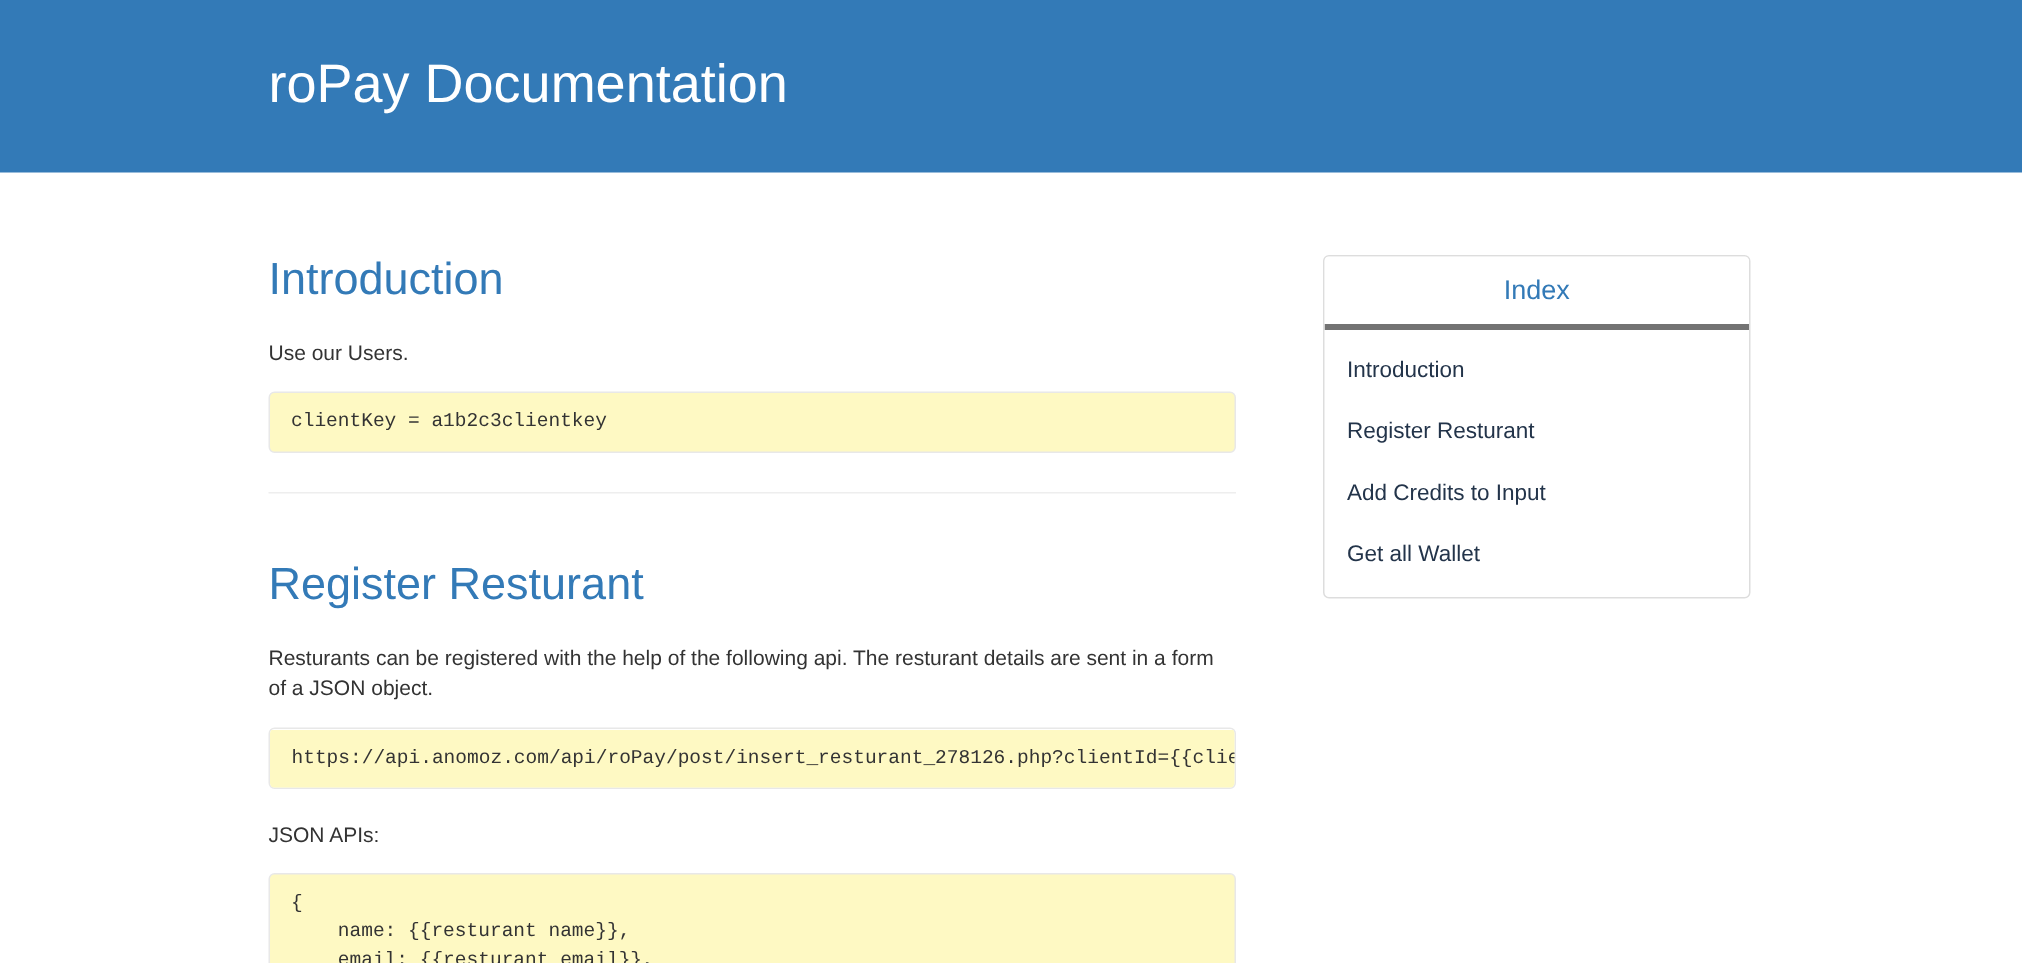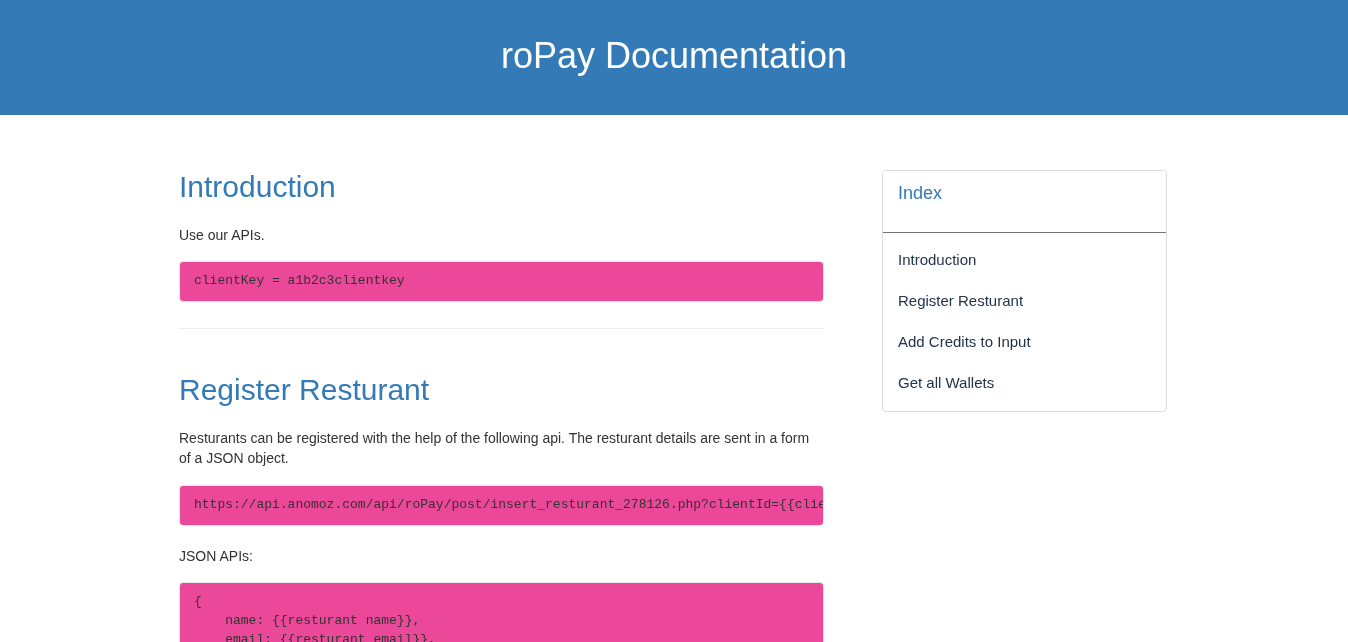--- a/index.html
+++ b/index.html
@@ -12,21 +12,20 @@
   }
   .header {
     background: #337ab7;
     color: #fff;
     padding: 35px 0 38px 0;
   }
   .container {
     width: 990px;
     margin: 0 auto;
     padding: 0;
-    text-align: center;
   }
   .header h1 {
     margin: 0;
     font-size: 36px;
     font-weight: 500;
     color: #fff;
   }
   .body-wrap {
     width: 990px;
     margin: 0 auto;
@@ -49,21 +48,21 @@
     margin: 0 0 22px 0;
     line-height: 1.1;
   }
   .para {
     font-size: 14px;
     color: #333;
     margin: 0 0 16px 0;
     line-height: 1.45;
   }
   .code-block {
-    background: #ec4899;
+    background: #fef9c3;
     border: 1px solid #e8e8e8;
     border-radius: 4px;
     padding: 10px 14px;
     font-family: Menlo, Monaco, Consolas, "Courier New", monospace;
     font-size: 13px;
     color: #333;
     white-space: pre;
     overflow-x: auto;
     margin: 0 0 20px 0;
     line-height: 1.45;
@@ -72,26 +71,27 @@
     border: 0;
     border-top: 1px solid #eee;
     margin: 26px 0 44px 0;
   }
   .panel {
     border: 1px solid #ddd;
     border-radius: 4px;
     overflow: hidden;
   }
   .panel-heading {
-    padding: 12px 15px 28px 15px;
-    border-bottom: 1px solid #737373;
+    padding: 12px 15px 12px 15px;
+    border-bottom: 4px solid #737373;
     background: #fff;
     color: #337ab7;
     font-size: 18px;
     font-weight: 500;
+    text-align: center;
   }
   .panel-list {
     list-style: none;
     margin: 0;
     padding: 6px 0 8px 0;
   }
   .panel-list li a {
     display: block;
     padding: 12px 15px;
     font-size: 15px;
@@ -106,21 +106,21 @@
   <div class="container">
     <h1>roPay Documentation</h1>
   </div>
 </div>
 
 <div class="body-wrap">
 
   <div class="main">
 
     <h2 class="section-title">Introduction</h2>
-    <p class="para">Use our APIs.</p>
+    <p class="para">Use our Users.</p>
     <pre class="code-block">clientKey = a1b2c3clientkey</pre>
 
     <hr class="section-sep">
 
     <h2 class="section-title">Register Resturant</h2>
     <p class="para">Resturants can be registered with the help of the following api. The resturant details are sent in a form of a JSON object.</p>
     <pre class="code-block">https://api.anomoz.com/api/roPay/post/insert_resturant_278126.php?clientId={{clientKey}}</pre>
     <p class="para">JSON APIs:</p>
     <pre class="code-block" style="margin-bottom:0;">{
     name: {{resturant name}},
@@ -136,19 +136,19 @@
         <li>
             <a href="#">Introduction</a>
           </li>
         <li>
             <a href="#">Register Resturant</a>
           </li>
         <li>
             <a href="#">Add Credits to Input</a>
           </li>
         <li>
-            <a href="#">Get all Wallets</a>
+            <a href="#">Get all Wallet</a>
           </li>
       </ul>
     </div>
   </div>
 
 </div>
 
 </body></html>

